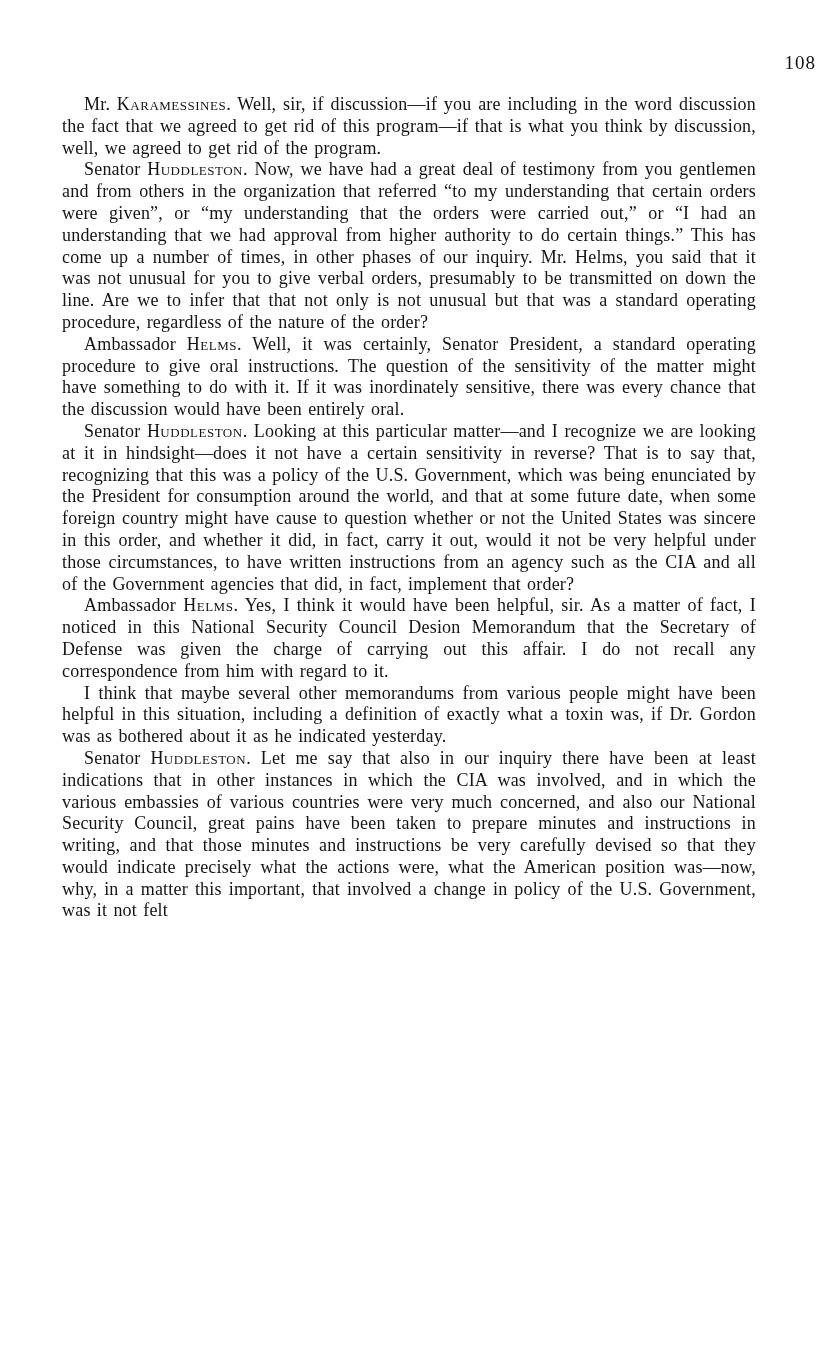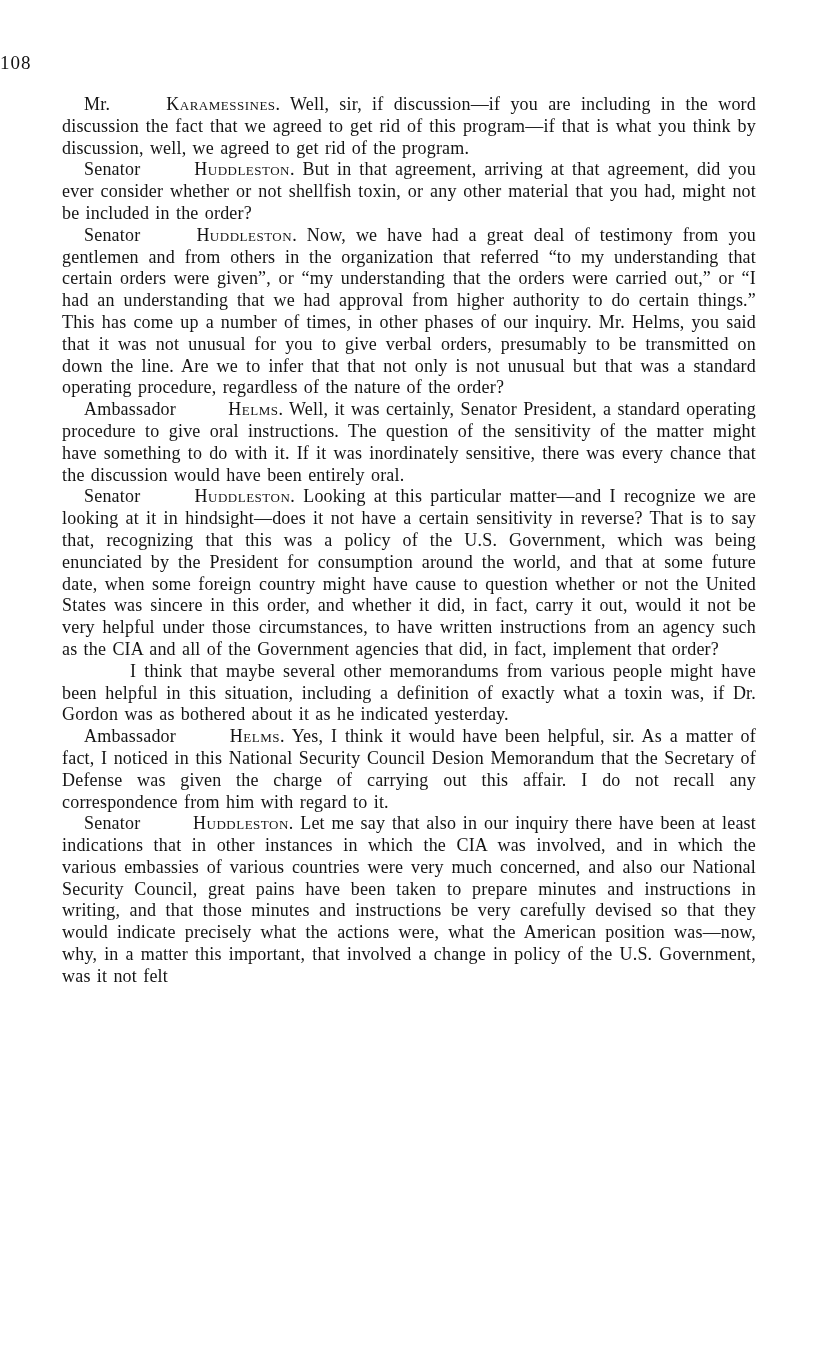--- a/index.html
+++ b/index.html
@@ -15,21 +15,21 @@
     background: #ffffff;
     color: #141414;
     font-family: "Liberation Serif", "DejaVu Serif", serif;
     overflow: hidden;
   }
   .page-number {
     position: absolute;
     top: 52px;
     left: 0;
     width: 100%;
-    text-align: left;
+    text-align: right;
     font-size: 19px;
     letter-spacing: 1px;
     color: #111;
   }
   .text-block {
     position: absolute;
     top: 94px;
     left: 62px;
     width: 694px;
     font-size: 18px;
@@ -39,32 +39,30 @@
     word-spacing: 1.5px;
   }
   .para {
     margin: 0;
     padding: 0;
     text-indent: 22px;
   }
   .sc {
     font-variant: small-caps;
     letter-spacing: 0.5px;
-    margin-left: 46px;
   }
 </style>
 </head>
 <body>
 
 <div class="page">
   <div class="page-number">108</div>
 
   <div class="text-block">
     <p class="para"><span>Mr. </span><span class="sc">Karamessines</span><span>. Well, sir, if discussion—if you are including in the word discussion the fact that we agreed to get rid of this program—if that is what you think by discussion, well, we agreed to get rid of the program.</span></p>
-    <p class="para"><span>Senator </span><span class="sc">Huddleston</span><span>. But in that agreement, arriving at that agreement, did you ever consider whether or not shellfish toxin, or any other material that you had, might not be included in the order?</span></p>
     <p class="para"><span>Senator </span><span class="sc">Huddleston</span><span>. Now, we have had a great deal of testimony from you gentlemen and from others in the organization that referred “to my understanding that certain orders were given”, or “my understanding that the orders were carried out,” or “I had an understanding that we had approval from higher authority to do certain things.” This has come up a number of times, in other phases of our inquiry. Mr. Helms, you said that it was not unusual for you to give verbal orders, presumably to be transmitted on down the line. Are we to infer that that not only is not unusual but that was a standard operating procedure, regardless of the nature of the order?</span></p>
     <p class="para"><span>Ambassador </span><span class="sc">Helms</span><span>. Well, it was certainly, Senator President, a standard operating procedure to give oral instructions. The question of the sensitivity of the matter might have something to do with it. If it was inordinately sensitive, there was every chance that the discussion would have been entirely oral.</span></p>
     <p class="para"><span>Senator </span><span class="sc">Huddleston</span><span>. Looking at this particular matter—and I recognize we are looking at it in hindsight—does it not have a certain sensitivity in reverse? That is to say that, recognizing that this was a policy of the U.S. Government, which was being enunciated by the President for consumption around the world, and that at some future date, when some foreign country might have cause to question whether or not the United States was sincere in this order, and whether it did, in fact, carry it out, would it not be very helpful under those circumstances, to have written instructions from an agency such as the CIA and all of the Government agencies that did, in fact, implement that order?</span></p>
+    <p class="para"><span>Ambassador </span><span class="sc">Helms</span><span>. Yes, I think it would have been helpful, sir. As a matter of fact, I noticed in this National Security Council Desion Memorandum that the Secretary of Defense was given the charge of carrying out this affair. I do not recall any correspondence from him with regard to it.</span></p>
     <p class="para"><span></span><span class="sc"></span><span>I think that maybe several other memorandums from various people might have been helpful in this situation, including a definition of exactly what a toxin was, if Dr. Gordon was as bothered about it as he indicated yesterday.</span></p>
-    <p class="para"><span>Ambassador </span><span class="sc">Helms</span><span>. Yes, I think it would have been helpful, sir. As a matter of fact, I noticed in this National Security Council Desion Memorandum that the Secretary of Defense was given the charge of carrying out this affair. I do not recall any correspondence from him with regard to it.</span></p>
     <p class="para"><span>Senator </span><span class="sc">Huddleston</span><span>. Let me say that also in our inquiry there have been at least indications that in other instances in which the CIA was involved, and in which the various embassies of various countries were very much concerned, and also our National Security Council, great pains have been taken to prepare minutes and instructions in writing, and that those minutes and instructions be very carefully devised so that they would indicate precisely what the actions were, what the American position was—now, why, in a matter this important, that involved a change in policy of the U.S. Government, was it not felt</span></p>
   </div>
 </div>
 
 </body></html>

